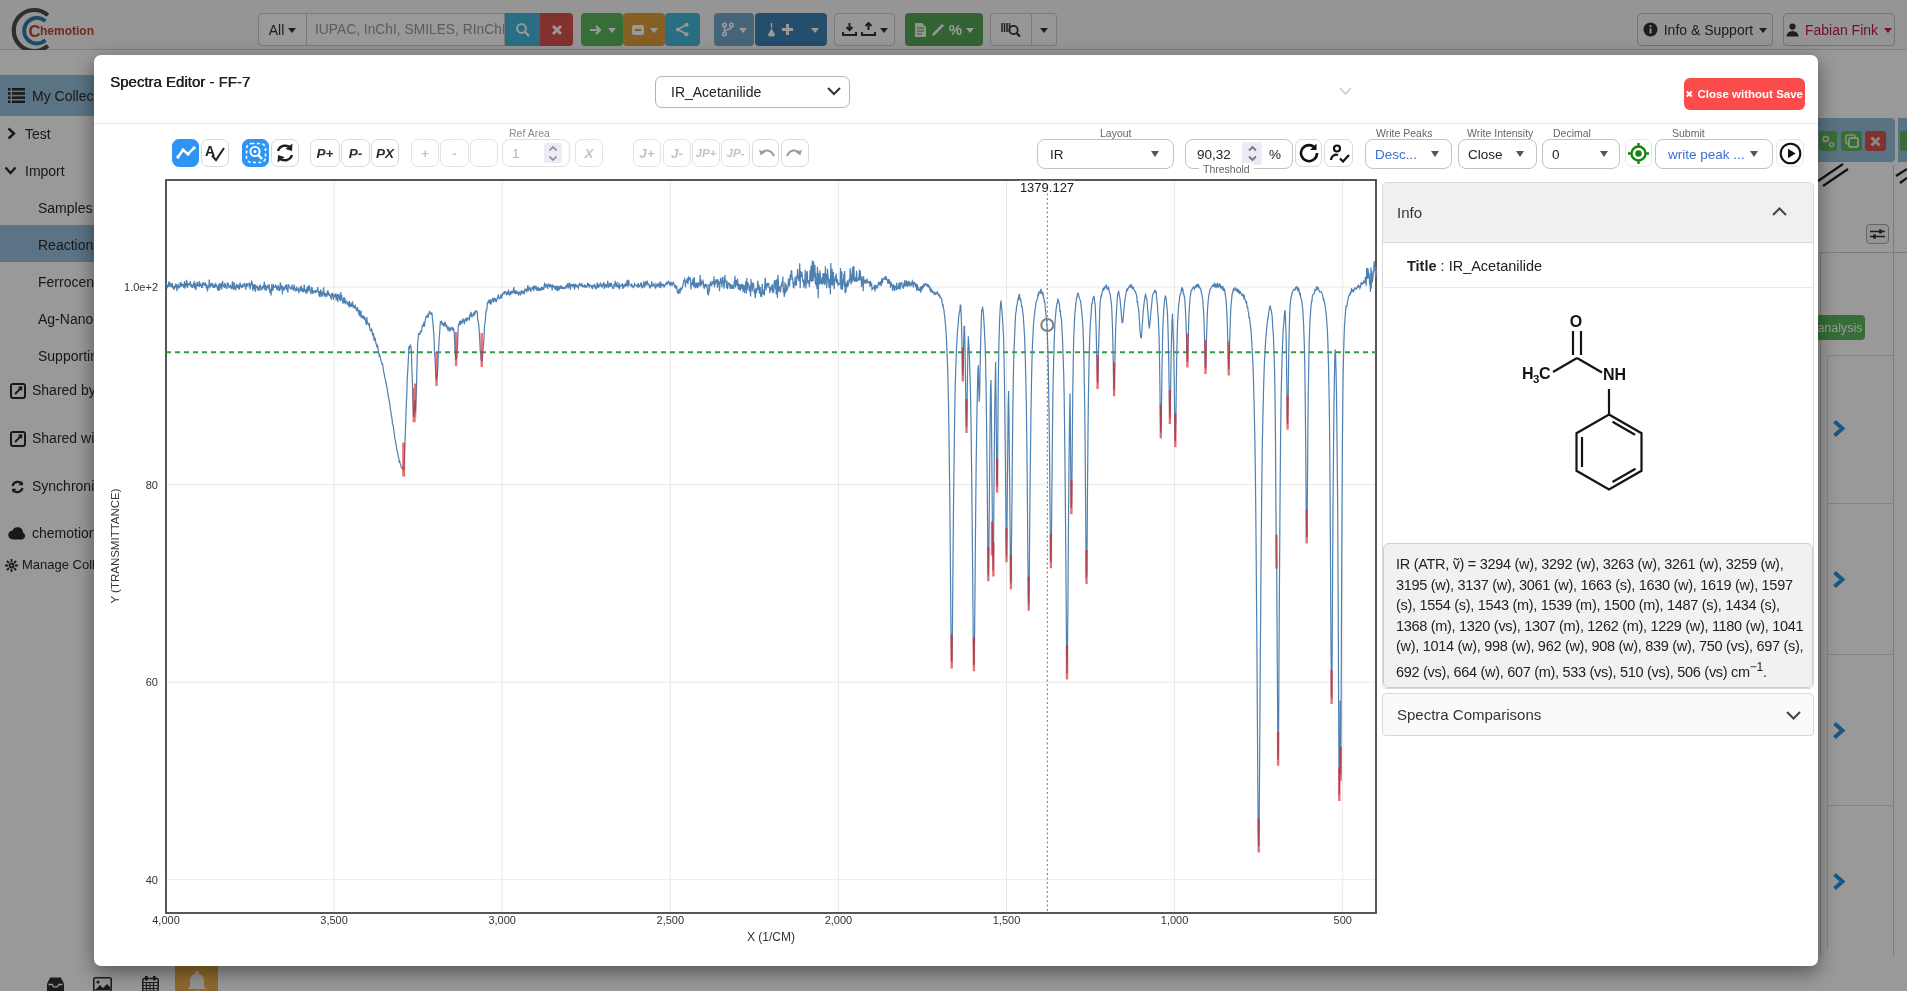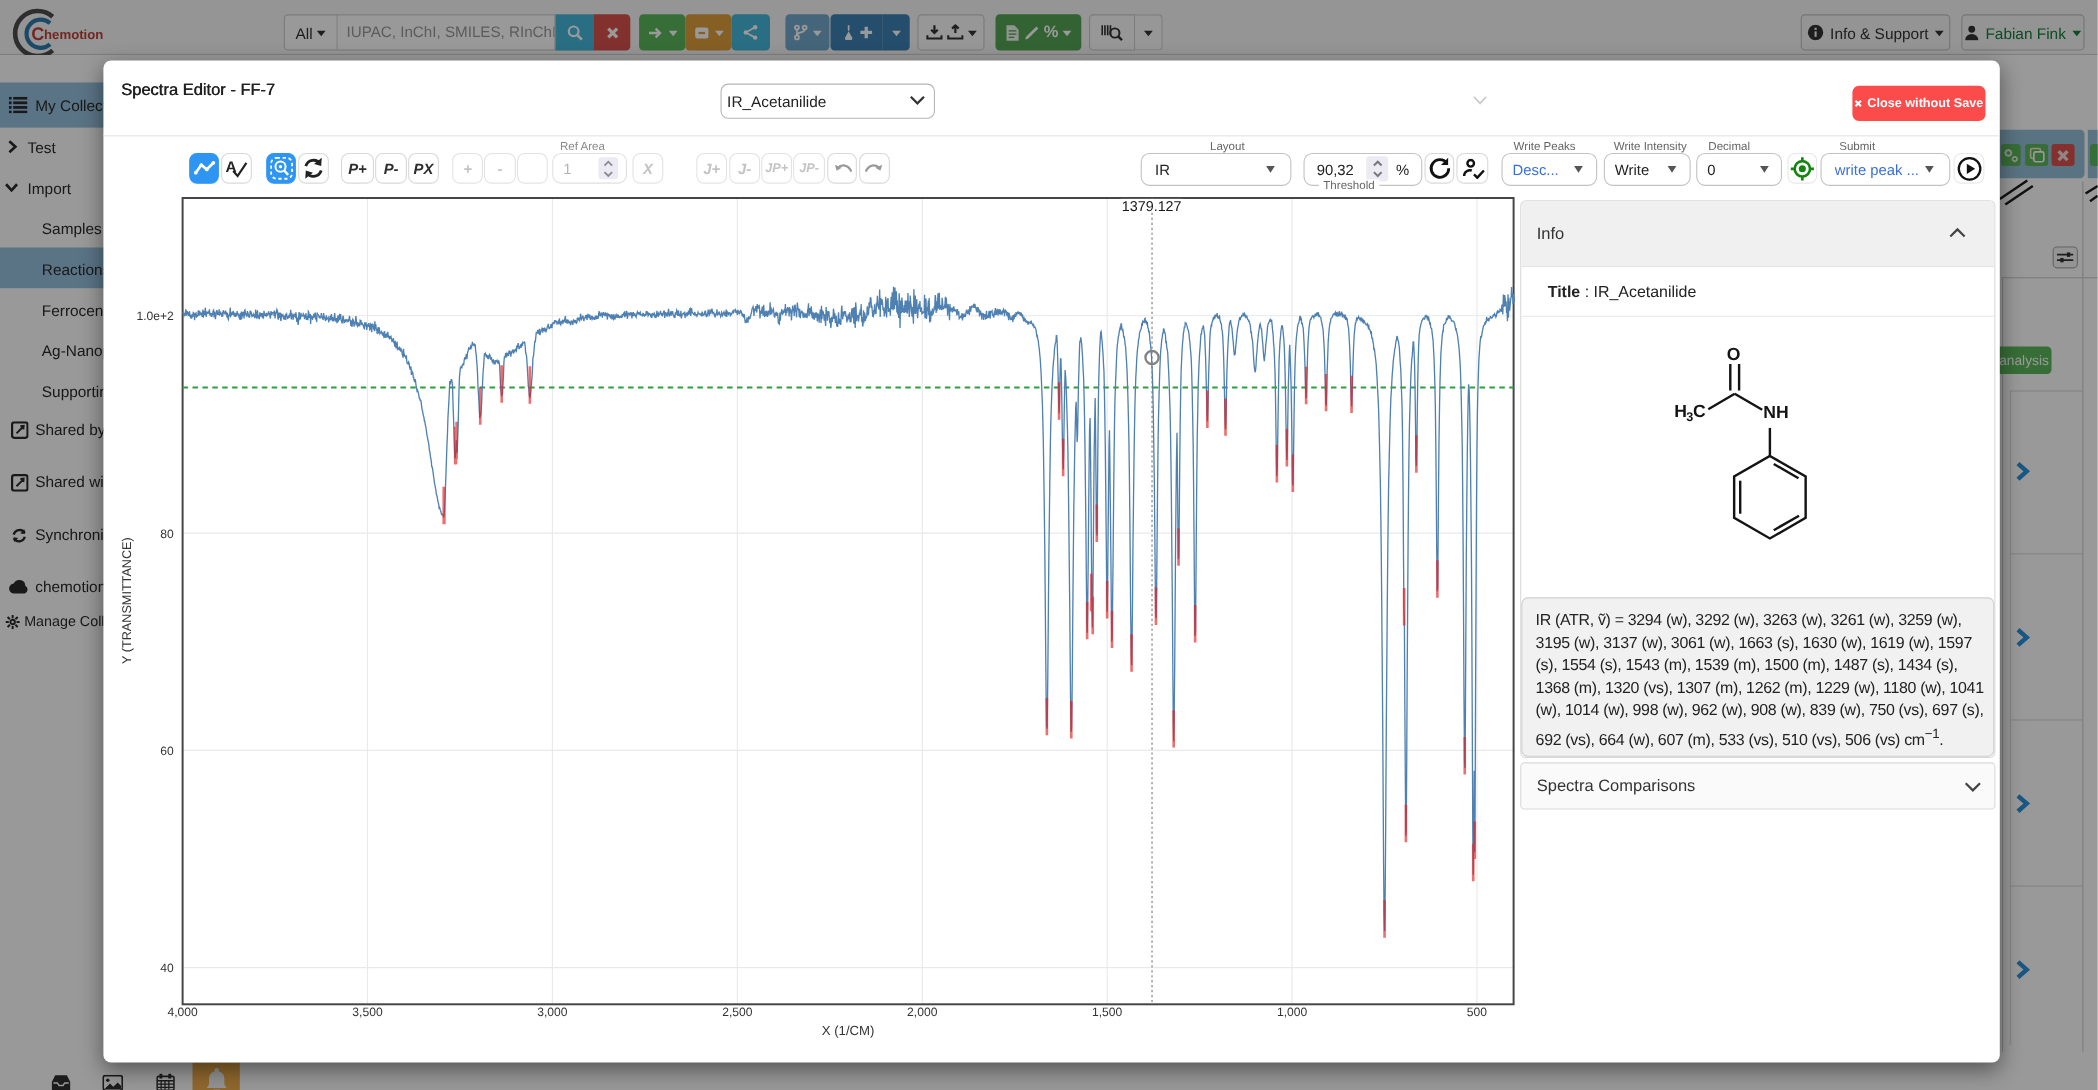--- a/index.html
+++ b/index.html
@@ -114,21 +114,21 @@
       </svg>
     </div>
 <div class="nbtn" style="left:1032px;width:25px;background:#fcfcfc;border:1px solid #ccc;border-left:none;color:#333;border-radius:0 4px 4px 0;">
       <span class="caret"></span>
     </div>
 <div class="nbtn" style="left:1637px;width:136px;background:#f7f7f7;border:1px solid #c2c2c2;color:#333;gap:6px;"><svg width="15" height="15" viewBox="0 0 15 15">
         <circle cx="7.5" cy="7.5" r="7" fill="#333"></circle>
         <rect x="6.6" y="6.5" width="1.9" height="5" fill="#f7f7f7"></rect>
         <rect x="6.6" y="3.2" width="1.9" height="2" fill="#f7f7f7"></rect>
       </svg>Info &amp; Support<span class="caret"></span></div>
-<div class="nbtn" style="left:1783px;width:112px;background:#f7f7f7;border:1px solid #c2c2c2;color:#15803d;gap:6px;"><svg width="13" height="14" viewBox="0 0 13 14">
+<div class="nbtn" style="left:1783px;width:112px;background:#f7f7f7;border:1px solid #c2c2c2;color:#be185d;gap:6px;"><svg width="13" height="14" viewBox="0 0 13 14">
         <circle cx="6.5" cy="3.6" r="3.1" fill="#333"></circle>
         <path d="M0.5 13.5a6 5.5 0 0 1 12 0z" fill="#333"></path>
       </svg>Fabian Fink<span class="caret"></span></div>
 </div>
 <div class="abs" style="left:0;top:50px;width:120px;height:916px;background:#fff;">
     <div class="abs" style="left:0;top:25px;width:120px;height:41px;background:#96c1de;"></div>
     <div class="abs" style="left:0;top:175px;width:120px;height:37px;background:#96c1de;"></div>
     <svg class="abs" style="left:8px;top:38px" width="17" height="15" viewBox="0 0 17 15">
       <g fill="#2b2b2b">
         <rect x="0" y="0" width="2.5" height="2.5"></rect>
@@ -251,21 +251,21 @@
     </svg>
     <div class="abs" style="left:175px;top:0;width:43px;height:25px;background:#f0ad4e;display:flex;align-items:flex-start;justify-content:center;">
       <svg width="24" height="25" viewBox="0 0 24 25" style="margin-top:5px">
         <path d="M12 0a2 2 0 0 1 2 2v1a7 7 0 0 1 5 6.5V15l2 3H3l2-3V9.5A7 7 0 0 1 10 3V2a2 2 0 0 1 2-2z M9 19.5a3 3 0 0 0 6 0z" fill="#f5f5f5"></path>
       </svg>
     </div>
   </div>
 <div class="backdrop"></div>
 <div class="modal" style="left:0px;top:0px;width:1724.5px;height:911px;left:93.5px;top:55.0px;">
 <div class="abs" style="left:16.5px;top:18px;font-size:15px;color:#212121;font-weight:400;text-shadow:0.45px 0 0 #212121;">Spectra Editor - FF-7</div>
-<div class="abs" style="left:561.5px;top:21px;width:195px;height:32px;border:1px solid #b5b5b5;border-radius:7px;font-size:14px;color:#222;display:flex;align-items:center;padding-left:5px;">IR_Acetanilide</div>
+<div class="abs" style="left:561.5px;top:21px;width:195px;height:32px;border:1px solid #b5b5b5;border-radius:7px;font-size:14px;color:#222;display:flex;align-items:center;padding-left:15px;">IR_Acetanilide</div>
 <svg class="abs" style="left:732.5px;top:31px;" width="16" height="11" viewBox="0 0 16 11">
       <path d="M2 2l6 6 6-6" stroke="#333" stroke-width="2" fill="none"></path>
     </svg>
 <svg class="abs" style="left:1244.5px;top:31px;" width="15" height="10" viewBox="0 0 15 10">
       <path d="M2 2l5.5 6 5.5-6" stroke="#ccc" stroke-width="1.6" fill="none"></path>
     </svg>
 <div class="abs" style="left:1590.5px;top:23px;width:121px;height:30px;background:#fb4b4b;border-radius:6px;color:#fff;font-size:11.5px;font-weight:bold;display:flex;align-items:center;justify-content:center;gap:5px;white-space:nowrap;padding:16px 2px;"><svg width="10" height="10" viewBox="0 0 10 10">
         <path d="M1.2 1.2l7.6 7.6M8.8 1.2L1.2 8.8" stroke="#fff" stroke-width="3"></path>
       </svg>Close without Save</div>
 <div class="abs" style="left:0px;top:68px;width:1724.5px;height:1px;background:#e4e4e4;"></div>
@@ -358,21 +358,21 @@
         <path d="M3 16c0-4 4-6 7-5" fill="none" stroke="#111" stroke-width="2.2"></path>
         <path d="M12 14.5l3 3L21 11" stroke="#111" stroke-width="2.2" fill="none"></path>
       </svg>
     </div>
     <div class="fs" style="left:1271.5px;top:84px;width:87px;height:30px;"></div>
     <div class="leg" style="left:1278.5px;top:72px;">Write Peaks</div>
     <div class="selb" style="left:1281.5px;top:92px;">Desc...</div>
     <div class="ct" style="left:1337.5px;top:96px;"></div>
     <div class="fs" style="left:1364.5px;top:84px;width:79px;height:30px;"></div>
     <div class="leg" style="left:1369.5px;top:72px;">Write Intensity</div>
-    <div class="selv" style="left:1374.5px;top:92px;">Write</div>
+    <div class="selv" style="left:1374.5px;top:92px;">Close</div>
     <div class="ct" style="left:1422.5px;top:96px;"></div>
     <div class="fs" style="left:1448.5px;top:84px;width:78px;height:30px;"></div>
     <div class="leg" style="left:1455.5px;top:72px;">Decimal</div>
     <div class="selv" style="left:1458.5px;top:92px;">0</div>
     <div class="ct" style="left:1506.5px;top:96px;"></div>
     <div class="tb" style="left:1531.5px;top:84px;width:27px;height:28px;border-color:#e8e8e8;">
       <svg width="23" height="23" viewBox="0 0 23 23">
         <circle cx="11.5" cy="11.5" r="7" fill="none" stroke="#13860f" stroke-width="2.4"></circle>
         <circle cx="11.5" cy="11.5" r="3.2" fill="#13860f"></circle>
         <path d="M11.5 1v4M11.5 18v4M1 11.5h4M18 11.5h4" stroke="#13860f" stroke-width="2.4"></path>

